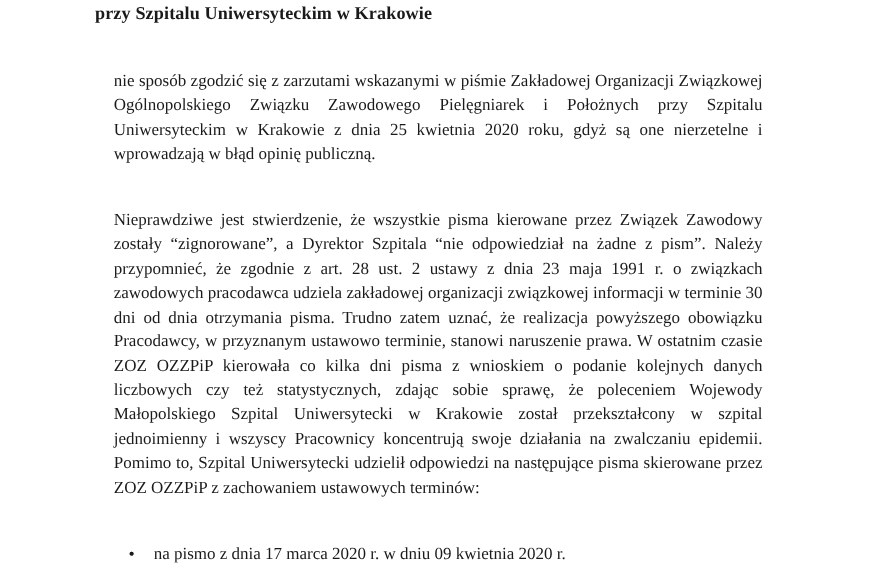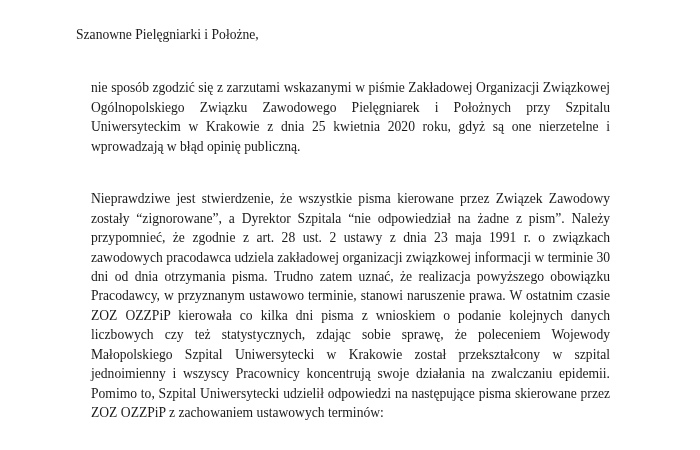--- a/index.html
+++ b/index.html
@@ -86,31 +86,32 @@
     line-height: 19.6px;
     color: #1a1a1a;
   }
 </style>
 </head>
 <body>
 
 <div id="page">
   <div class="doc-body">
 
+    <p class="heading">przy Szpitalu Uniwersyteckim w Krakowie</p>
 
-    <p class="salutation">Szanowne Pielęgniarki i Położne,</p>
 
     <p class="para">nie sposób zgodzić się z zarzutami wskazanymi w piśmie Zakładowej Organizacji Związkowej Ogólnopolskiego Związku Zawodowego Pielęgniarek i Położnych przy Szpitalu Uniwersyteckim w Krakowie z dnia 25 kwietnia 2020 roku, gdyż są one nierzetelne i wprowadzają w błąd opinię publiczną.</p>
 
     <p class="para para-tight">Nieprawdziwe jest stwierdzenie, że wszystkie pisma kierowane przez Związek Zawodowy zostały “zignorowane”, a Dyrektor Szpitala “nie odpowiedział na żadne z pism”. Należy przypomnieć, że zgodnie z art. 28 ust. 2 ustawy z dnia 23 maja 1991 r. o związkach zawodowych pracodawca udziela zakładowej organizacji związkowej informacji w terminie 30 dni od dnia otrzymania pisma. Trudno zatem uznać, że realizacja powyższego obowiązku Pracodawcy, w przyznanym ustawowo terminie, stanowi naruszenie prawa. W ostatnim czasie ZOZ OZZPiP kierowała co kilka dni pisma z wnioskiem o podanie kolejnych danych liczbowych czy też statystycznych, zdając sobie sprawę, że poleceniem Wojewody Małopolskiego Szpital Uniwersytecki w Krakowie został przekształcony w szpital jednoimienny i wszyscy Pracownicy koncentrują swoje działania na zwalczaniu epidemii. Pomimo to, Szpital Uniwersytecki udzielił odpowiedzi na następujące pisma skierowane przez ZOZ OZZPiP z zachowaniem ustawowych terminów:</p>
 
     <ul class="bullet-list">
       <li class="bullet-item">
         <span class="bullet-marker">•</span>
       </li>
       <li class="bullet-item">
         <span class="bullet-marker">•</span>
+        <span>na pismo z dnia 17 marca 2020 r.  w dniu 09 kwietnia 2020 r.</span>
       </li>
 
     </ul>
 
   </div>
 </div>
 
 </body></html>

